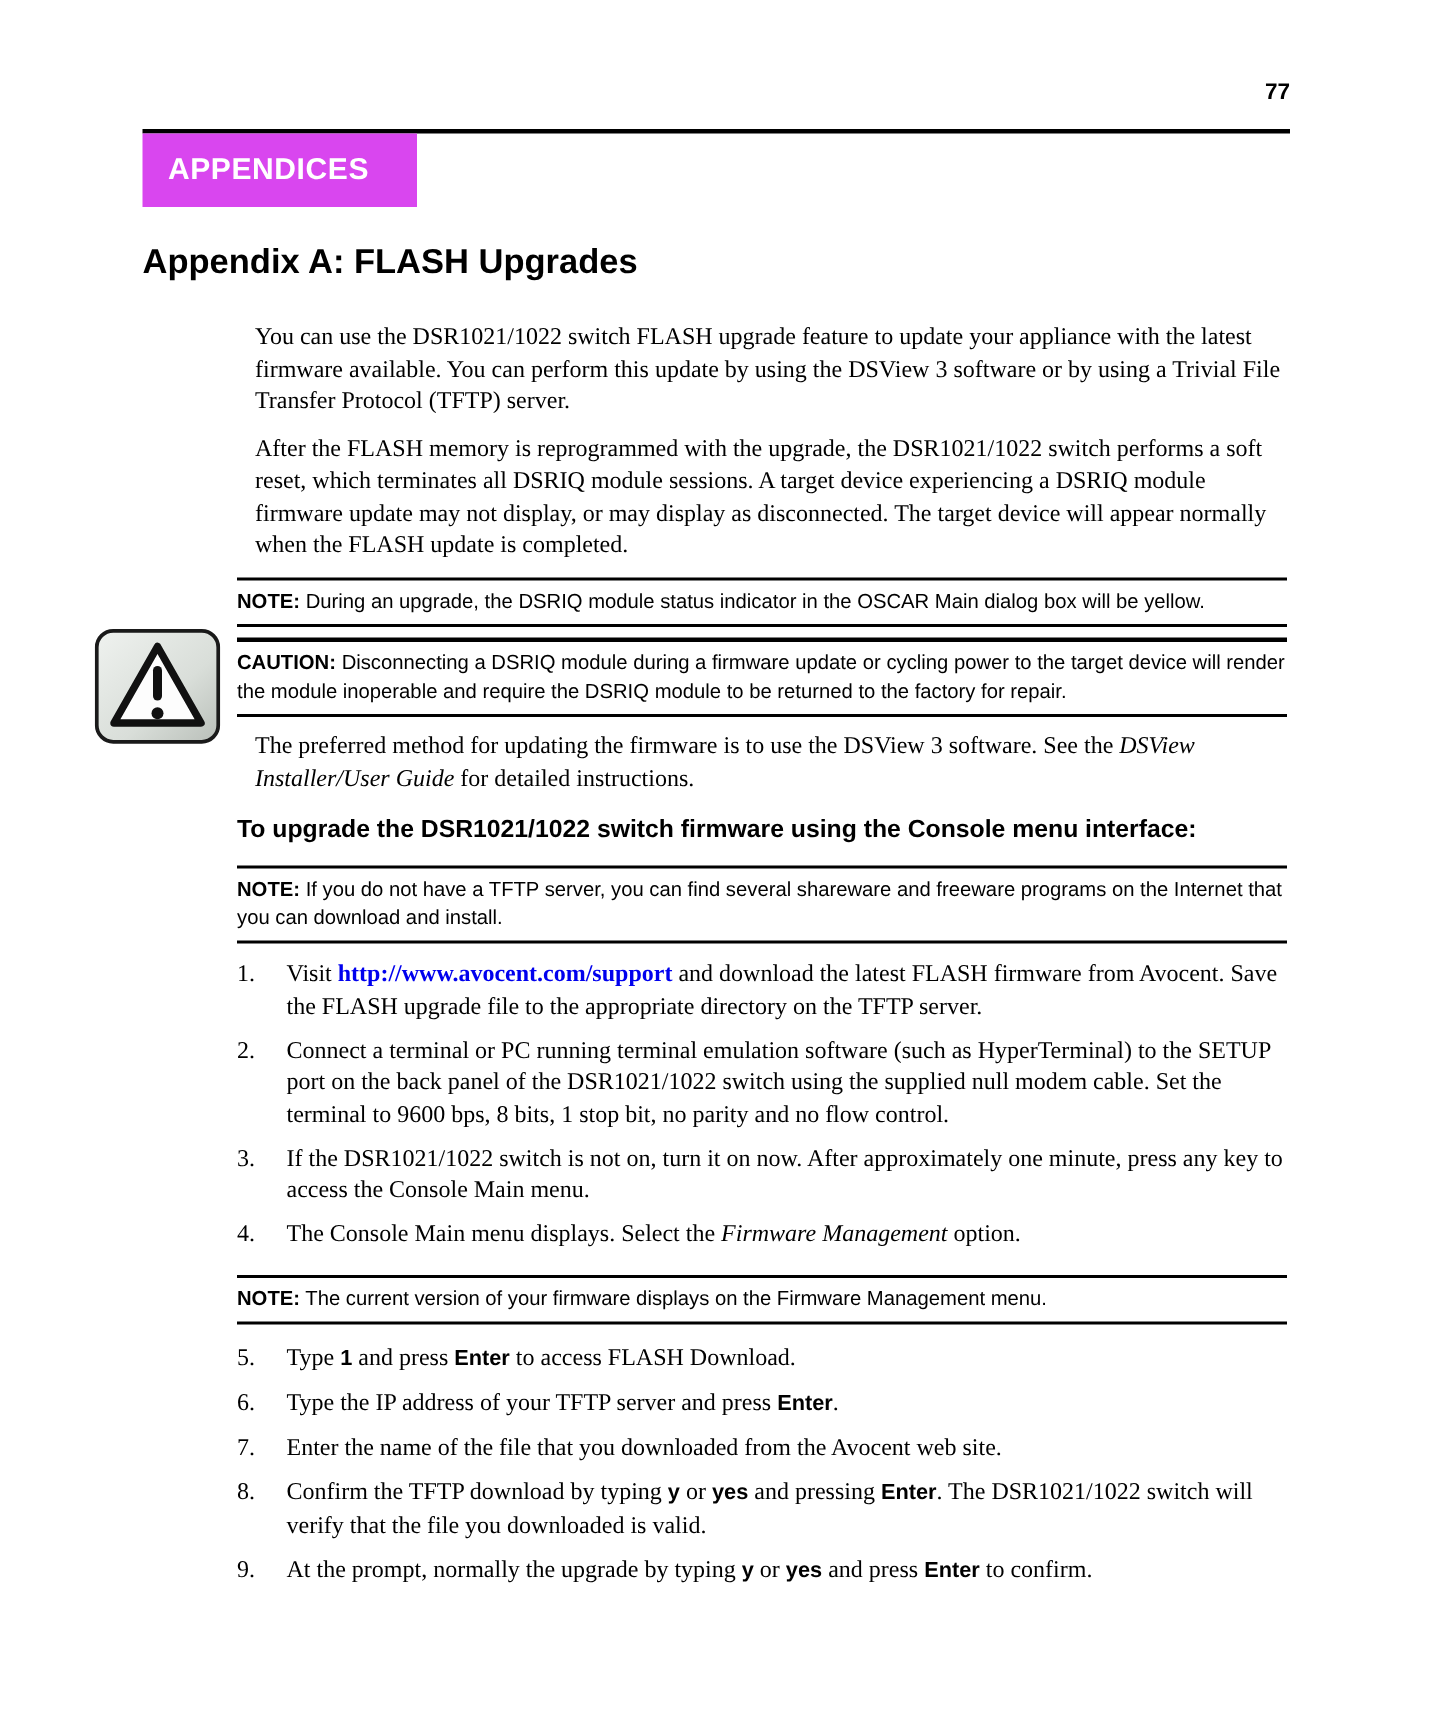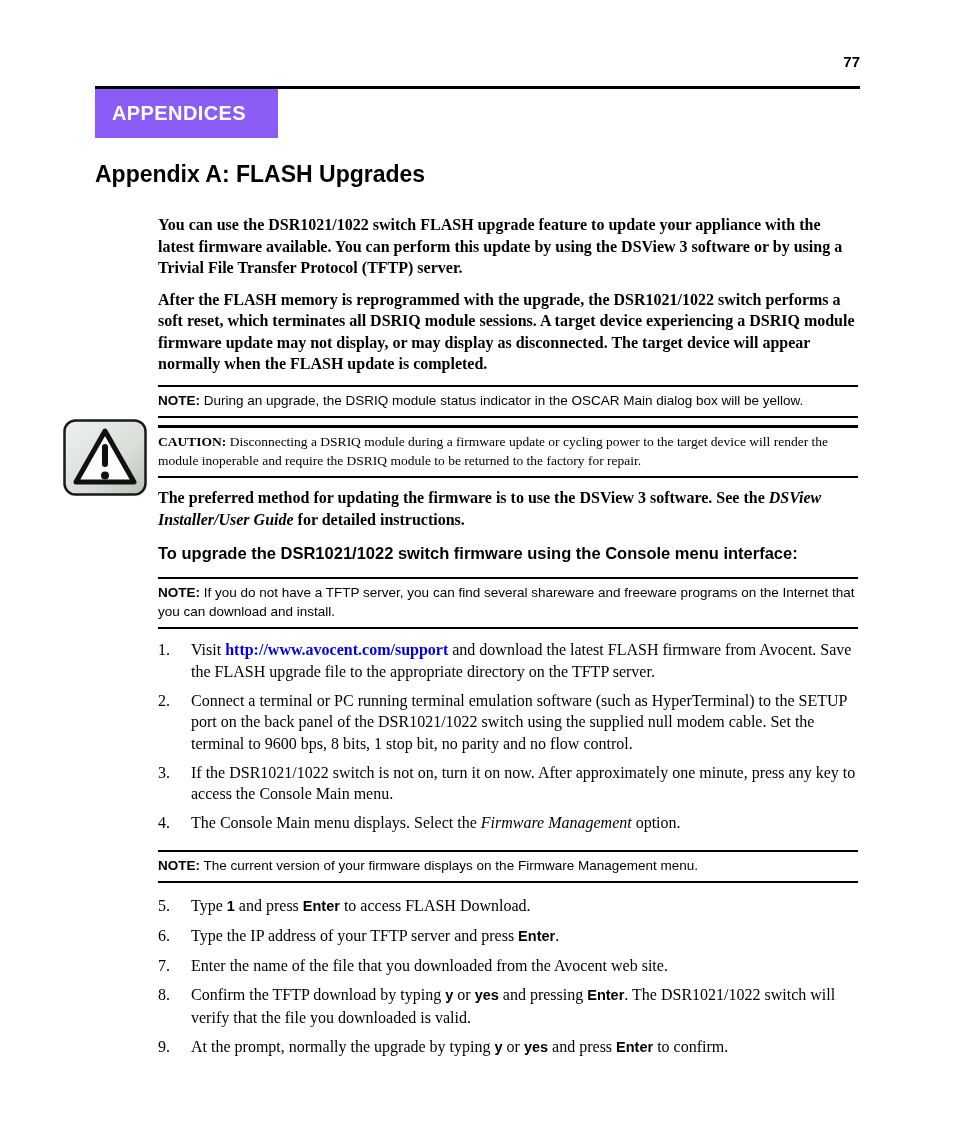--- a/index.html
+++ b/index.html
@@ -28,21 +28,21 @@
     width: 765px;
     height: 3px;
     background: #000000;
   }
   .banner {
     position: absolute;
     top: 89px;
     left: 95px;
     width: 183px;
     height: 49px;
-    background: #8b5cf6;
+    background: #d946ef;
     color: #ffffff;
     font-family: "Liberation Sans", sans-serif;
     font-weight: bold;
     font-size: 20px;
     letter-spacing: 0.4px;
     display: flex;
     align-items: center;
     padding-left: 17px;
   }
   .title {
@@ -56,35 +56,34 @@
   }
   .content {
     position: absolute;
     top: 205px;
     left: 158px;
     width: 700px;
   }
   p.body {
     font-size: 16px;
     line-height: 21.5px;
-    margin: 9px 0 10px 0;
-    font-weight: bold;
+    margin: 9px 0 10px 12px;
   }
   .note {
     font-family: "Liberation Sans", sans-serif;
     font-size: 13.5px;
     line-height: 18.5px;
     border-top: 2px solid #000000;
     border-bottom: 2px solid #000000;
     padding: 5px 0 6px 0;
     margin-top: 10px;
   }
   .note b { font-weight: bold; }
   .caution-wrap { position: relative; margin-top: 7px; }
-  .caution-wrap .note { margin-top: 4px; border-top-width: 3px; font-family: Liberation Serif, serif; }
+  .caution-wrap .note { margin-top: 4px; border-top-width: 3px; }
   .warning-icon {
     position: absolute;
     left: -95px;
     top: -6px;
     width: 84px;
     height: 77px;
   }
   h2.subhead {
     font-family: "Liberation Sans", sans-serif;
     font-weight: bold;

